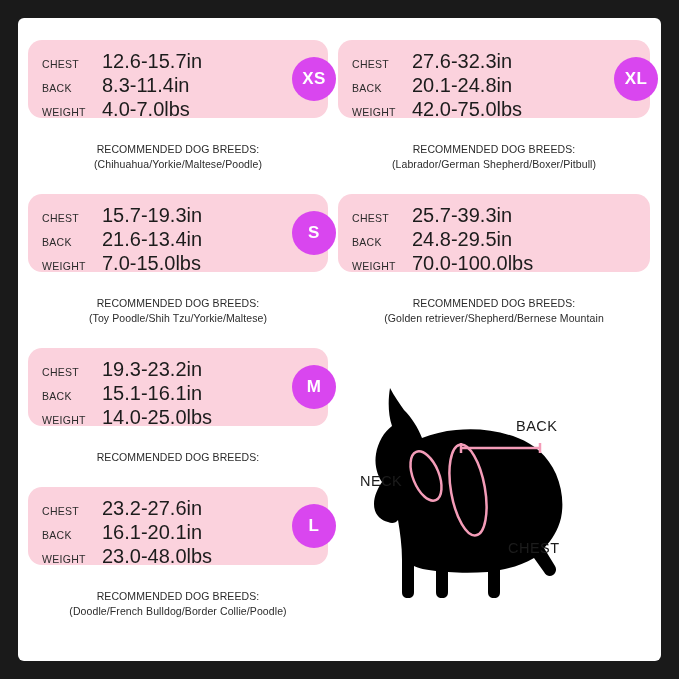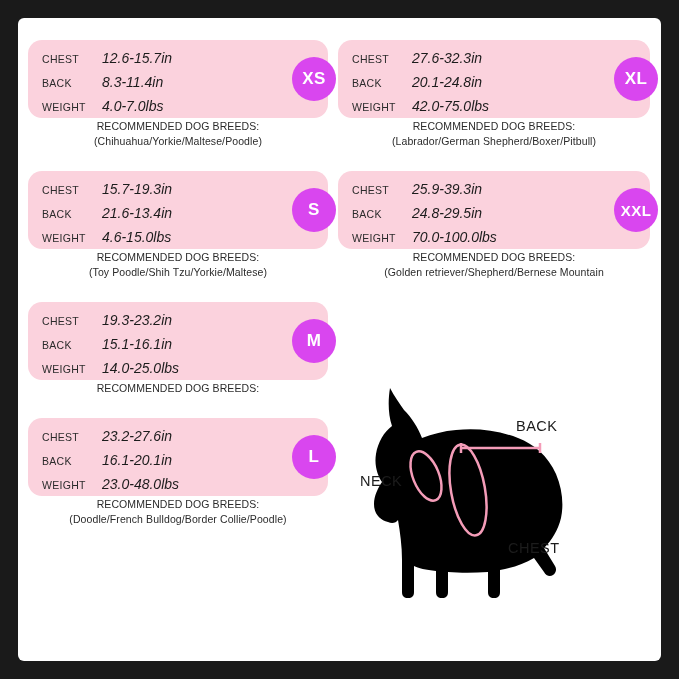--- a/index.html
+++ b/index.html
@@ -46,23 +46,22 @@
   }
   .rlabel {
     width: 62px;
     font-size: 10.5px;
     color: #2b2b2b;
     letter-spacing: 0.3px;
     text-align: left;
     padding-left: 2px;
   }
   .rvalue {
-    font-size: 14px;
+    font-size: 20px;
     color: #1c1c1c;
-    font-style: italic;
   }
   .badge {
     position: absolute;
     right: -8px;
     top: 50%;
     transform: translateY(-50%);
     width: 44px; height: 44px;
     border-radius: 50%;
     background: #d946ef;
     color: #ffffff;
@@ -73,21 +72,21 @@
     font-weight: bold;
     letter-spacing: 0.5px;
   }
   .badge.wide { font-size: 15px; }
 
   .breeds {
     text-align: center;
     font-size: 10.5px;
     color: #2b2b2b;
     line-height: 15px;
-    margin-top: 1px;
+    margin-top: 24px;
     letter-spacing: 0.1px;
   }
 
   
   .dog-area {
     position: absolute;
     left: 330px;
     top: 352px;
     width: 300px;
     height: 250px;
@@ -141,21 +140,21 @@
             <div class="row">
               <div class="rlabel">CHEST</div>
               <div class="rvalue">15.7-19.3in</div>
             </div>
             <div class="row">
               <div class="rlabel">BACK</div>
               <div class="rvalue">21.6-13.4in</div>
             </div>
             <div class="row">
               <div class="rlabel">WEIGHT</div>
-              <div class="rvalue">4.6-15.0lbs</div>
+              <div class="rvalue">7.0-15.0lbs</div>
             </div>
           </div>
           <div class="badge">S</div>
         </div>
         <div class="breeds">
           <div>RECOMMENDED DOG BREEDS:</div>
           <div>(Toy Poodle/Shih Tzu/Yorkie/Maltese)</div>
         </div>
       </div>
 
@@ -232,32 +231,31 @@
           <div>RECOMMENDED DOG BREEDS:</div>
           <div>(Labrador/German Shepherd/Boxer/Pitbull)</div>
         </div>
       </div>
 
       <div class="size-block" style="margin-top:22px;">
         <div class="panel">
           <div class="rows">
             <div class="row">
               <div class="rlabel">CHEST</div>
-              <div class="rvalue">25.9-39.3in</div>
+              <div class="rvalue">25.7-39.3in</div>
             </div>
             <div class="row">
               <div class="rlabel">BACK</div>
               <div class="rvalue">24.8-29.5in</div>
             </div>
             <div class="row">
               <div class="rlabel">WEIGHT</div>
               <div class="rvalue">70.0-100.0lbs</div>
             </div>
           </div>
-          <div class="badge wide">XXL</div>
         </div>
         <div class="breeds">
           <div>RECOMMENDED DOG BREEDS:</div>
           <div>(Golden retriever/Shepherd/Bernese Mountain</div>
         </div>
       </div>
 
     </div>
 
     <div class="dog-area">

